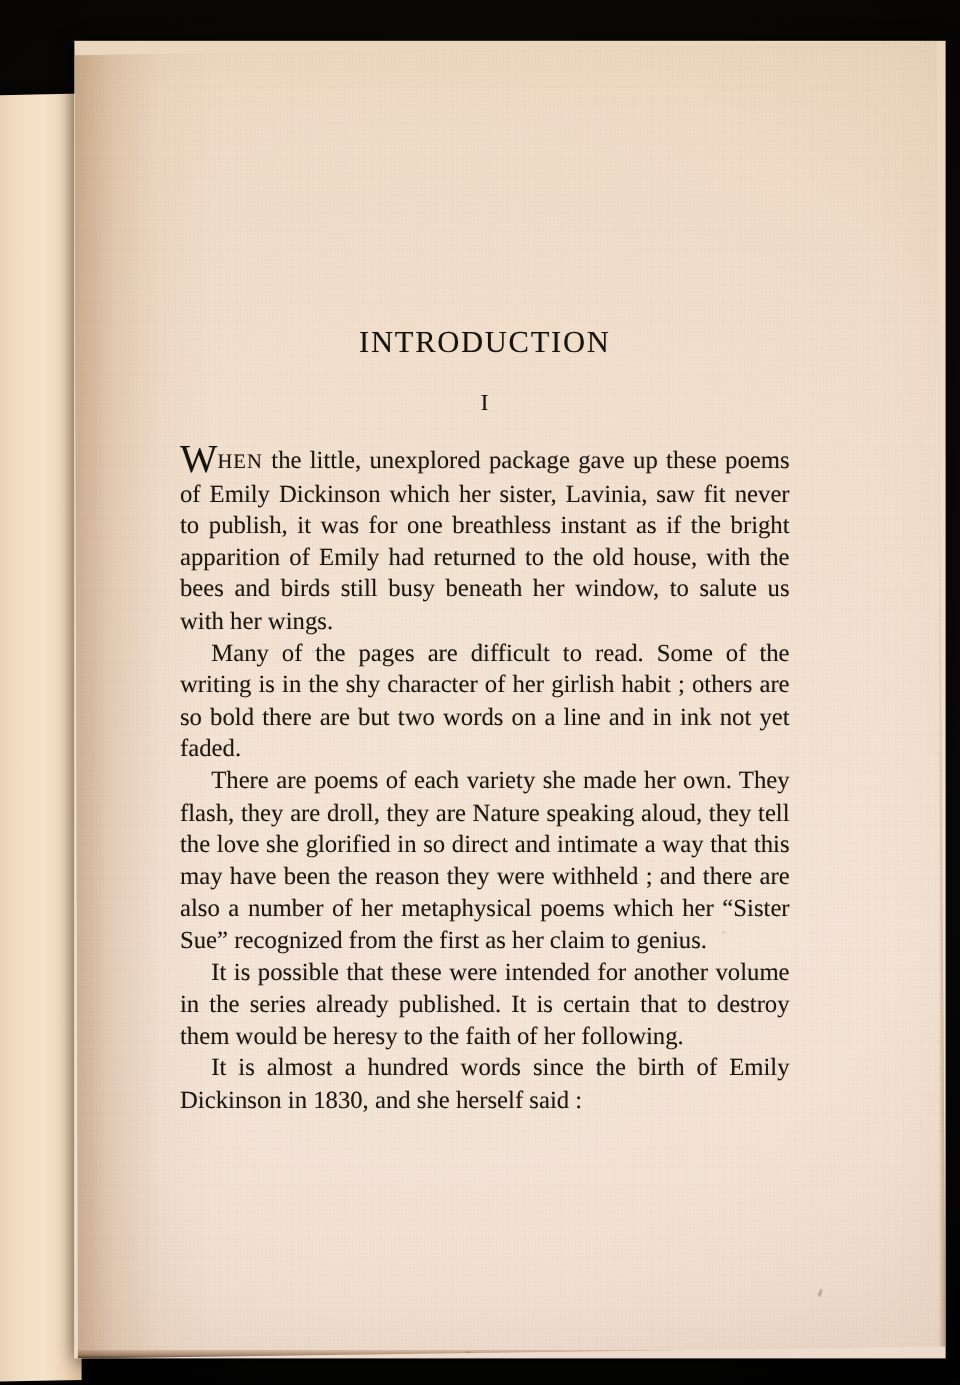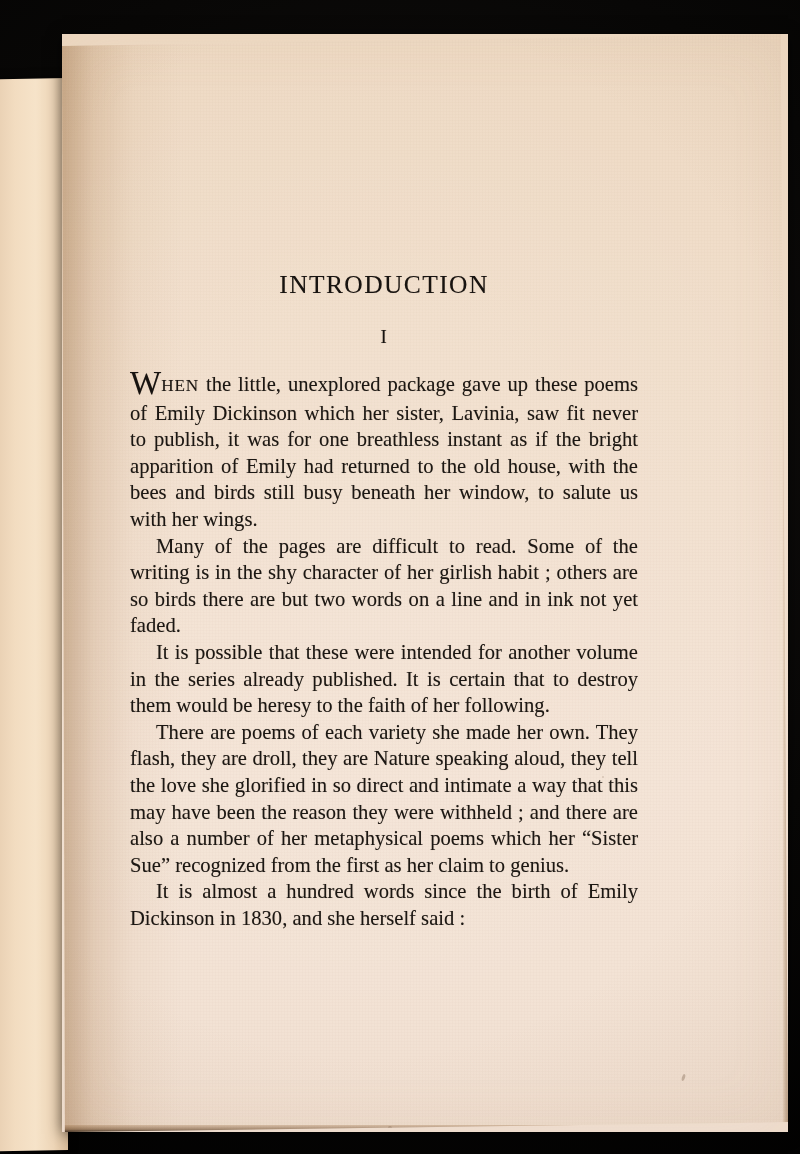--- a/index.html
+++ b/index.html
@@ -137,21 +137,21 @@
   .speck {
     position: absolute;
     background: rgba(96,70,46,.55);
     border-radius: 50%;
     pointer-events: none;
   }
 
   
   .textblock {
     position: absolute;
-    left: 68px;          
+    left: 88px;          
     top: 236px;          
     width: 508px;
     color: #1b1713;
   }
 
   .chapter-title {
     font-size: 25.5px;
     letter-spacing: 1.4px;
     text-align: center;
     margin: 0 0 26px 0;
@@ -220,25 +220,25 @@
       <span class="speck" style="left:198px;top:508px;width:2px;height:2px;opacity:.3;"></span>
 
       <div class="textblock">
 
         <h1 class="chapter-title">INTRODUCTION</h1>
 
         <div class="section-numeral">I</div>
 
         <p class="body first"><span class="initial">W</span><span class="smallcaps">HEN</span><span> the little, unexplored package gave up these poems of Emily Dickinson which her sister, Lavinia, saw fit never to publish, it was for one breathless instant as if the bright apparition of Emily had returned to the old house, with the bees and birds still busy beneath her window, to salute us with her wings.</span></p>
 
-        <p class="body">Many of the pages are difficult to read.   Some of the writing is in the shy character of her girlish habit ; others are so birds there are but two words on a line and in ink not yet faded.</p>
+        <p class="body">Many of the pages are difficult to read.   Some of the writing is in the shy character of her girlish habit ; others are so bold there are but two words on a line and in ink not yet faded.</p>
+
+        <p class="body">There are poems of each variety she made her own. They flash, they are droll, they are Nature speaking aloud, they tell the love she glorified in so direct and intimate a way that this may have been the reason they were withheld ; and there are also a number of her metaphysical poems which her “Sister Sue” recognized from the first as her claim to genius.</p>
 
         <p class="body">It is possible that these were intended for another volume in the series already published.   It is certain that to destroy them would be heresy to the faith of her following.</p>
-
-        <p class="body">There are poems of each variety she made her own. They flash, they are droll, they are Nature speaking aloud, they tell the love she glorified in so direct and intimate a way that this may have been the reason they were withheld ; and there are also a number of her metaphysical poems which her “Sister Sue” recognized from the first as her claim to genius.</p>
 
         <p class="body">It is almost a hundred words since the birth of Emily Dickinson in 1830, and she herself said :</p>
 
       </div>
 
       <div class="bottom-edge"></div>
       <div class="right-edge"></div>
     </div>
   </div>
 

